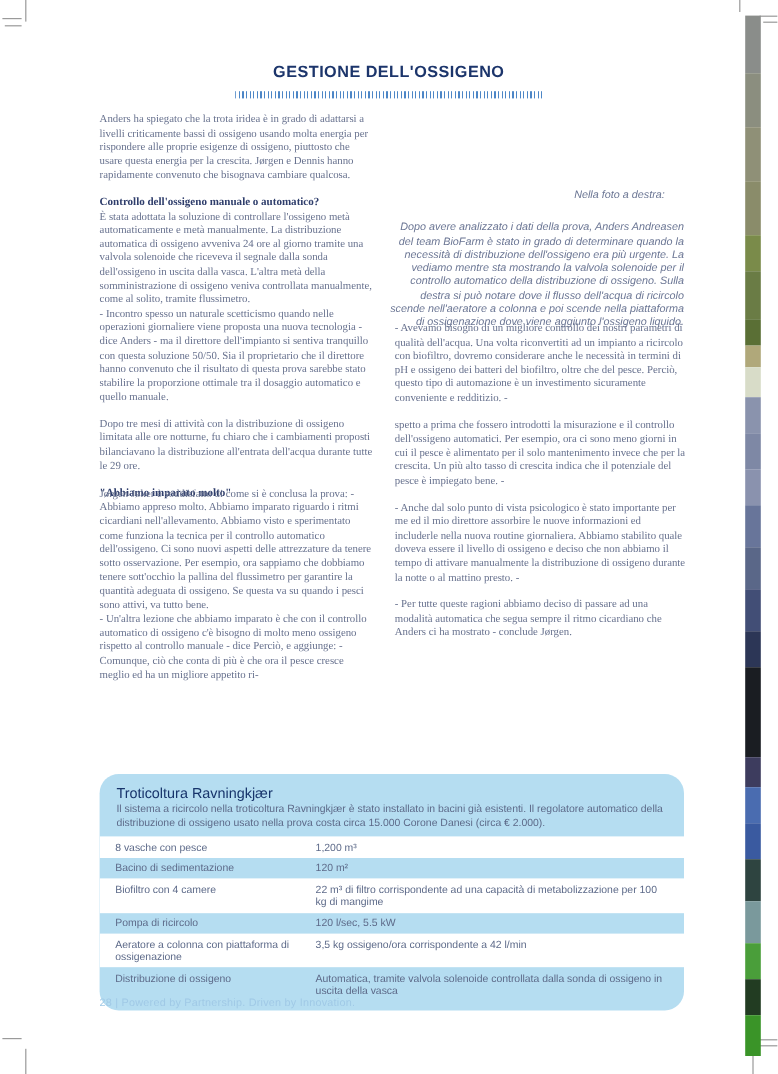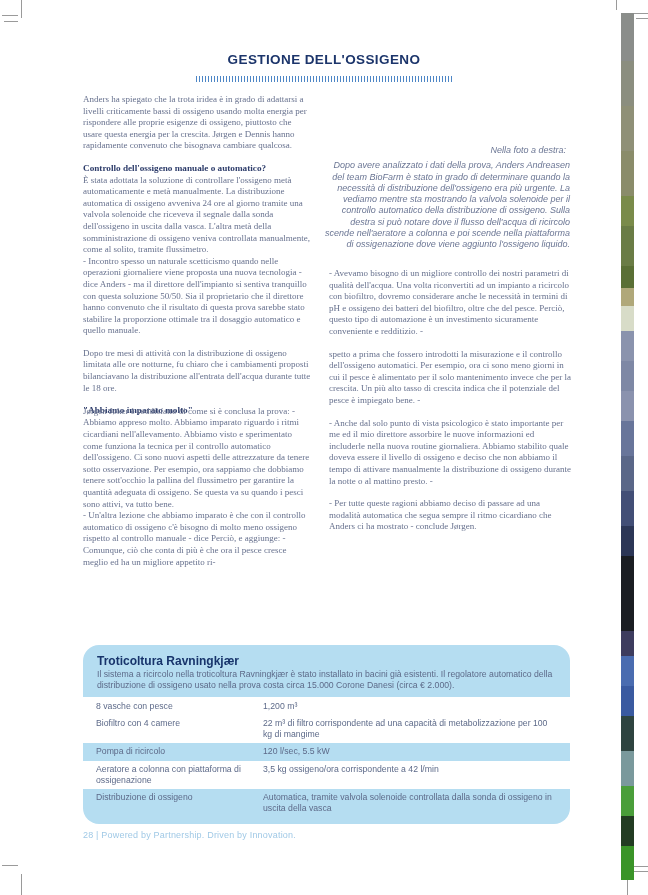--- a/index.html
+++ b/index.html
@@ -20,28 +20,28 @@
   .col{position:absolute;font-size:9px;line-height:11.6px;color:#67718e;font-family:Liberation Serif, serif;}
   .col-left{left:83px;top:94px;width:228px;}
   .col-right{left:329px;top:268px;width:242px;}
   .col p{margin:0 0 11px 0;}
   .col p.no-gap{margin-top:-11px;}
   .col h3{margin:0 0 0 0;font-size:9.2px;line-height:11.6px;color:#2e3d6b;font-weight:bold;}
   .photo-caption{
     position:absolute;left:325px;top:141px;width:245px;
     font-size:9px;line-height:11.3px;color:#6b7694;font-style:italic;text-align:right;
   }
-  .photo-caption .lead{margin:4px;}
+  .photo-caption .lead{margin:16px;}
   .photo-caption .body{margin:0;}
   .infobox{
     position:absolute;left:83px;top:645px;width:487px;
     background:#b5ddf1;border-radius:16px;overflow:hidden;
     padding:9px 0 7px 0;box-sizing:border-box;
   }
-  .infobox-title{margin:0 14px 1px 14px;font-size:12px;line-height:14px;font-weight:bold;color:#17346b;}
+  .infobox-title{margin:0 14px 1px 14px;font-size:12px;line-height:14px;font-weight:normal;color:#17346b;}
   .infobox-intro{margin:1px 12px 7px 14px;font-size:8.7px;line-height:10.6px;color:#5d6a89;}
   .spec-table{width:100%;}
   .spec-row{display:flex;padding:3.5px 14px 3.5px 13px;font-size:8.7px;line-height:10.6px;color:#5d6a89;}
   .spec-row.white{background:#ffffff;}
   .spec-label{width:167px;flex:none;padding-right:8px;box-sizing:border-box;}
   .spec-value{flex:1;}
   .page-footer{
     position:absolute;left:83px;top:830px;font-size:9px;letter-spacing:.2px;color:#a0c9e6;
   }
   .color-strip{position:absolute;left:621px;top:13px;width:13px;}
@@ -64,21 +64,21 @@
 <div class="cropmark" style="left:627px;top:877px;width:1px;height:18px;"></div>
 
 <div class="page-title">GESTIONE DELL'OSSIGENO</div>
 <div class="title-divider"></div>
 
 <div class="col col-left" id="left-col">
     <p>Anders ha spiegato che la trota iridea è in grado di adattarsi a livelli criticamente bassi di ossigeno usando molta energia per rispondere alle proprie esigenze di ossigeno, piuttosto che usare questa energia per la crescita. Jørgen e Dennis hanno rapidamente convenuto che bisognava cambiare qualcosa.</p>
     <h3>Controllo dell'ossigeno manuale o automatico?</h3>
     <p>È stata adottata la soluzione di controllare l'ossigeno metà automaticamente e metà manualmente. La distribuzione automatica di ossigeno avveniva 24 ore al giorno tramite una valvola solenoide che riceveva il segnale dalla sonda dell'ossigeno in uscita dalla vasca. L'altra metà della somministrazione di ossigeno veniva controllata manualmente, come al solito, tramite flussimetro.</p>
     <p class="no-gap">- Incontro spesso un naturale scetticismo quando nelle operazioni giornaliere viene proposta una nuova tecnologia - dice Anders - ma il direttore dell'impianto si sentiva tranquillo con questa soluzione 50/50. Sia il proprietario che il direttore hanno convenuto che il risultato di questa prova sarebbe stato stabilire la proporzione ottimale tra il dosaggio automatico e quello manuale.</p>
-    <p>Dopo tre mesi di attività con la distribuzione di ossigeno limitata alle ore notturne, fu chiaro che i cambiamenti proposti bilanciavano la distribuzione all'entrata dell'acqua durante tutte le 18 ore.</p>
+    <p>Dopo tre mesi di attività con la distribuzione di ossigeno limitata alle ore notturne, fu chiaro che i cambiamenti proposti bilanciavano la distribuzione all'entrata dell'acqua durante tutte le 29 ore.</p>
     <h3>"Abbiamo imparato molto"</h3>
     <p class="no-gap">Jørgen Jøker è soddisfatto di come si è conclusa la prova: - Abbiamo appreso molto. Abbiamo imparato riguardo i ritmi cicardiani nell'allevamento. Abbiamo visto e sperimentato come funziona la tecnica per il controllo automatico dell'ossigeno. Ci sono nuovi aspetti delle attrezzature da tenere sotto osservazione. Per esempio, ora sappiamo che dobbiamo tenere sott'occhio la pallina del flussimetro per garantire la quantità adeguata di ossigeno. Se questa va su quando i pesci sono attivi, va tutto bene.</p>
     <p class="no-gap">- Un'altra lezione che abbiamo imparato è che con il controllo automatico di ossigeno c'è bisogno di molto meno ossigeno rispetto al controllo manuale - dice Perciò, e aggiunge: - Comunque, ciò che conta di più è che ora il pesce cresce meglio ed ha un migliore appetito ri-</p>
   </div>
 
 <div class="photo-caption">
   <p class="lead">Nella foto a destra:</p>
   <p class="body">Dopo avere analizzato i dati della prova, Anders Andreasen del team BioFarm è stato in grado di determinare quando la necessità di distribuzione dell'ossigeno era più urgente. La vediamo mentre sta mostrando la valvola solenoide per il controllo automatico della distribuzione di ossigeno. Sulla destra si può notare dove il flusso dell'acqua di ricircolo scende nell'aeratore a colonna e poi scende nella piattaforma di ossigenazione dove viene aggiunto l'ossigeno liquido.</p>
 </div>
 
@@ -89,20 +89,24 @@
     <p>- Per tutte queste ragioni abbiamo deciso di passare ad una modalità automatica che segua sempre il ritmo cicardiano che Anders ci ha mostrato - conclude Jørgen.</p>
   </div>
 
 <div class="infobox">
   <div class="infobox-title">Troticoltura Ravningkjær</div>
   <div class="infobox-intro">Il sistema a ricircolo nella troticoltura Ravningkjær è stato installato in bacini già esistenti. Il regolatore automatico della distribuzione di ossigeno usato nella prova costa circa 15.000 Corone Danesi (circa € 2.000).</div>
   <div class="spec-table" id="spec-table">
       <div class="spec-row white">
         <div class="spec-label">8 vasche con pesce</div>
         <div class="spec-value">1,200 m³</div>
+      </div>
+      <div class="spec-row">
+        <div class="spec-label">Bacino di sedimentazione</div>
+        <div class="spec-value">120 m²</div>
       </div>
       <div class="spec-row white">
         <div class="spec-label">Biofiltro con 4 camere</div>
         <div class="spec-value">22 m³ di filtro corrispondente ad una capacità di metabolizzazione per 100 kg di mangime</div>
       </div>
       <div class="spec-row">
         <div class="spec-label">Pompa di ricircolo</div>
         <div class="spec-value">120 l/sec, 5.5 kW</div>
       </div>
       <div class="spec-row white">

